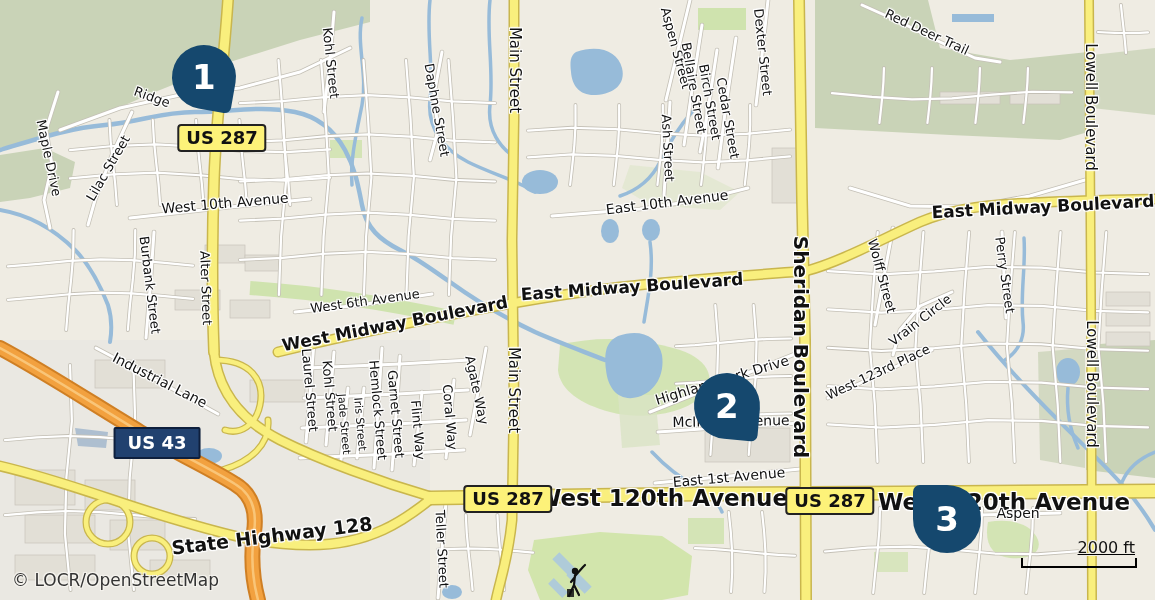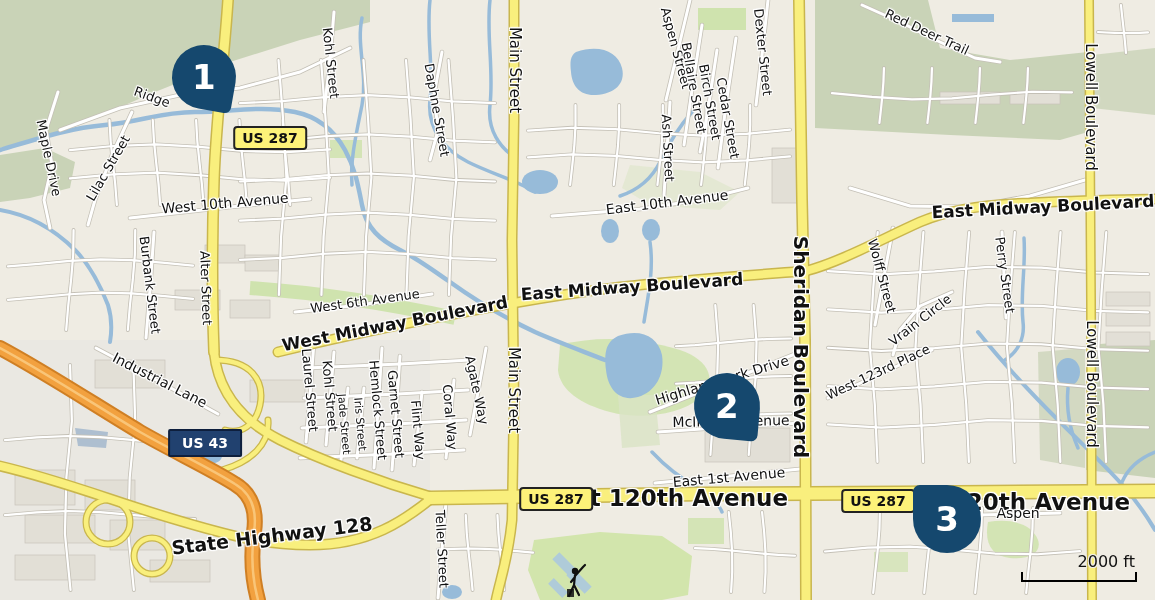--- a/index.html
+++ b/index.html
@@ -3,26 +3,26 @@
 <meta charset="utf-8">
 <style>
   html,body{margin:0;padding:0;background:#ddd;}
   #viewport{position:relative;width:1155px;height:600px;overflow:hidden;
     font-family:"DejaVu Sans",sans-serif;background:#efece3;}
   #base-svg{position:absolute;left:0;top:0;z-index:1;}
   #labels-layer{position:absolute;left:0;top:0;width:100%;height:100%;z-index:30;pointer-events:none;}
   .road-label{position:absolute;color:#111;white-space:nowrap;line-height:1;
     text-shadow:-1px -1px 0 #fff,1px -1px 0 #fff,-1px 1px 0 #fff,1px 1px 0 #fff,0 0 3px #fff,0 0 3px #fff;}
   .shield{position:absolute;z-index:40;transform:translate(-50%,-50%);
-    font-weight:bold;font-size:14px;line-height:1;padding:3px 7px;border-radius:4px;white-space:nowrap;margin-left:48px;}
+    font-weight:bold;font-size:18px;line-height:1;padding:3px 7px;border-radius:4px;white-space:nowrap;}
   .shield.yellow{background:#fdf279;border:2px solid #222;color:#111;}
   .shield.navy{background:#21416f;border:2px solid #0e1f3d;color:#fff;padding:5px 12px;border-radius:2px;}
   .marker{position:absolute;z-index:50;display:flex;align-items:center;justify-content:center;}
   .marker .num{color:#fff;font-weight:bold;font-size:34px;line-height:1;}
-  #scale-widget{position:absolute;right:18px;bottom:18px;z-index:45;text-align:right;}
+  #scale-widget{position:absolute;right:18px;bottom:32px;z-index:45;text-align:right;text-decoration:underline;}
   #scale-label{font-size:16px;color:#111;padding-right:2px;
     text-shadow:-1px -1px 0 #efece3,1px -1px 0 #efece3,-1px 1px 0 #efece3,1px 1px 0 #efece3;}
   #scale-bar{width:112px;height:8px;margin-top:1px;margin-left:auto;
     border-left:2px solid #000;border-right:2px solid #000;border-bottom:2px solid #000;}
   #attribution{position:absolute;left:12px;bottom:10px;z-index:45;font-size:17px;color:#333;
     text-shadow:-1px -1px 0 #f5f3ee,1px -1px 0 #f5f3ee,-1px 1px 0 #f5f3ee,1px 1px 0 #f5f3ee,0 0 3px #f5f3ee;}
 </style>
 </head>
 <body>
 
@@ -417,20 +417,21 @@
       <div class="road-label" style="left: 1018px; top: 513px; font-size: 14px; transform: translate(-50%, -50%) rotate(0deg);">Aspen</div>
       <div class="road-label" style="left: 272px; top: 536px; font-size: 19px; font-weight: bold; transform: translate(-50%, -50%) rotate(-7deg);">State Highway 128</div>
       <div class="road-label" style="left: 442px; top: 549px; font-size: 13px; transform: translate(-50%, -50%) rotate(87deg);">Teller Street</div>
     </div>
 
   <div id="scale-widget">
     <div id="scale-label">2000 ft</div>
     <div id="scale-bar"></div>
   </div>
 
+  <div id="attribution">© LOCR/OpenStreetMap</div>
 <div class="shield yellow" style="left: 222px; top: 138px;">US 287</div>
     <div class="shield navy" style="left: 157px; top: 443px;">US 43</div>
     <div class="shield yellow" style="left: 508px; top: 499px;">US 287</div>
     <div class="shield yellow" style="left: 830px; top: 501px;">US 287</div>
     <div class="marker" style="width: 64px; height: 64px; left: 172px; top: 45px; background: rgb(21, 72, 110); border-radius: 50% 50% 10%; transform: rotate(10deg);">
       <span class="num" style="transform: rotate(-10deg);">1</span>
     </div>
     <div class="marker" style="width: 66px; height: 66px; left: 694px; top: 373px; background: rgb(21, 72, 110); border-radius: 50% 50% 10%; transform: rotate(5deg);">
       <span class="num" style="transform: rotate(-5deg);">2</span>
     </div>

